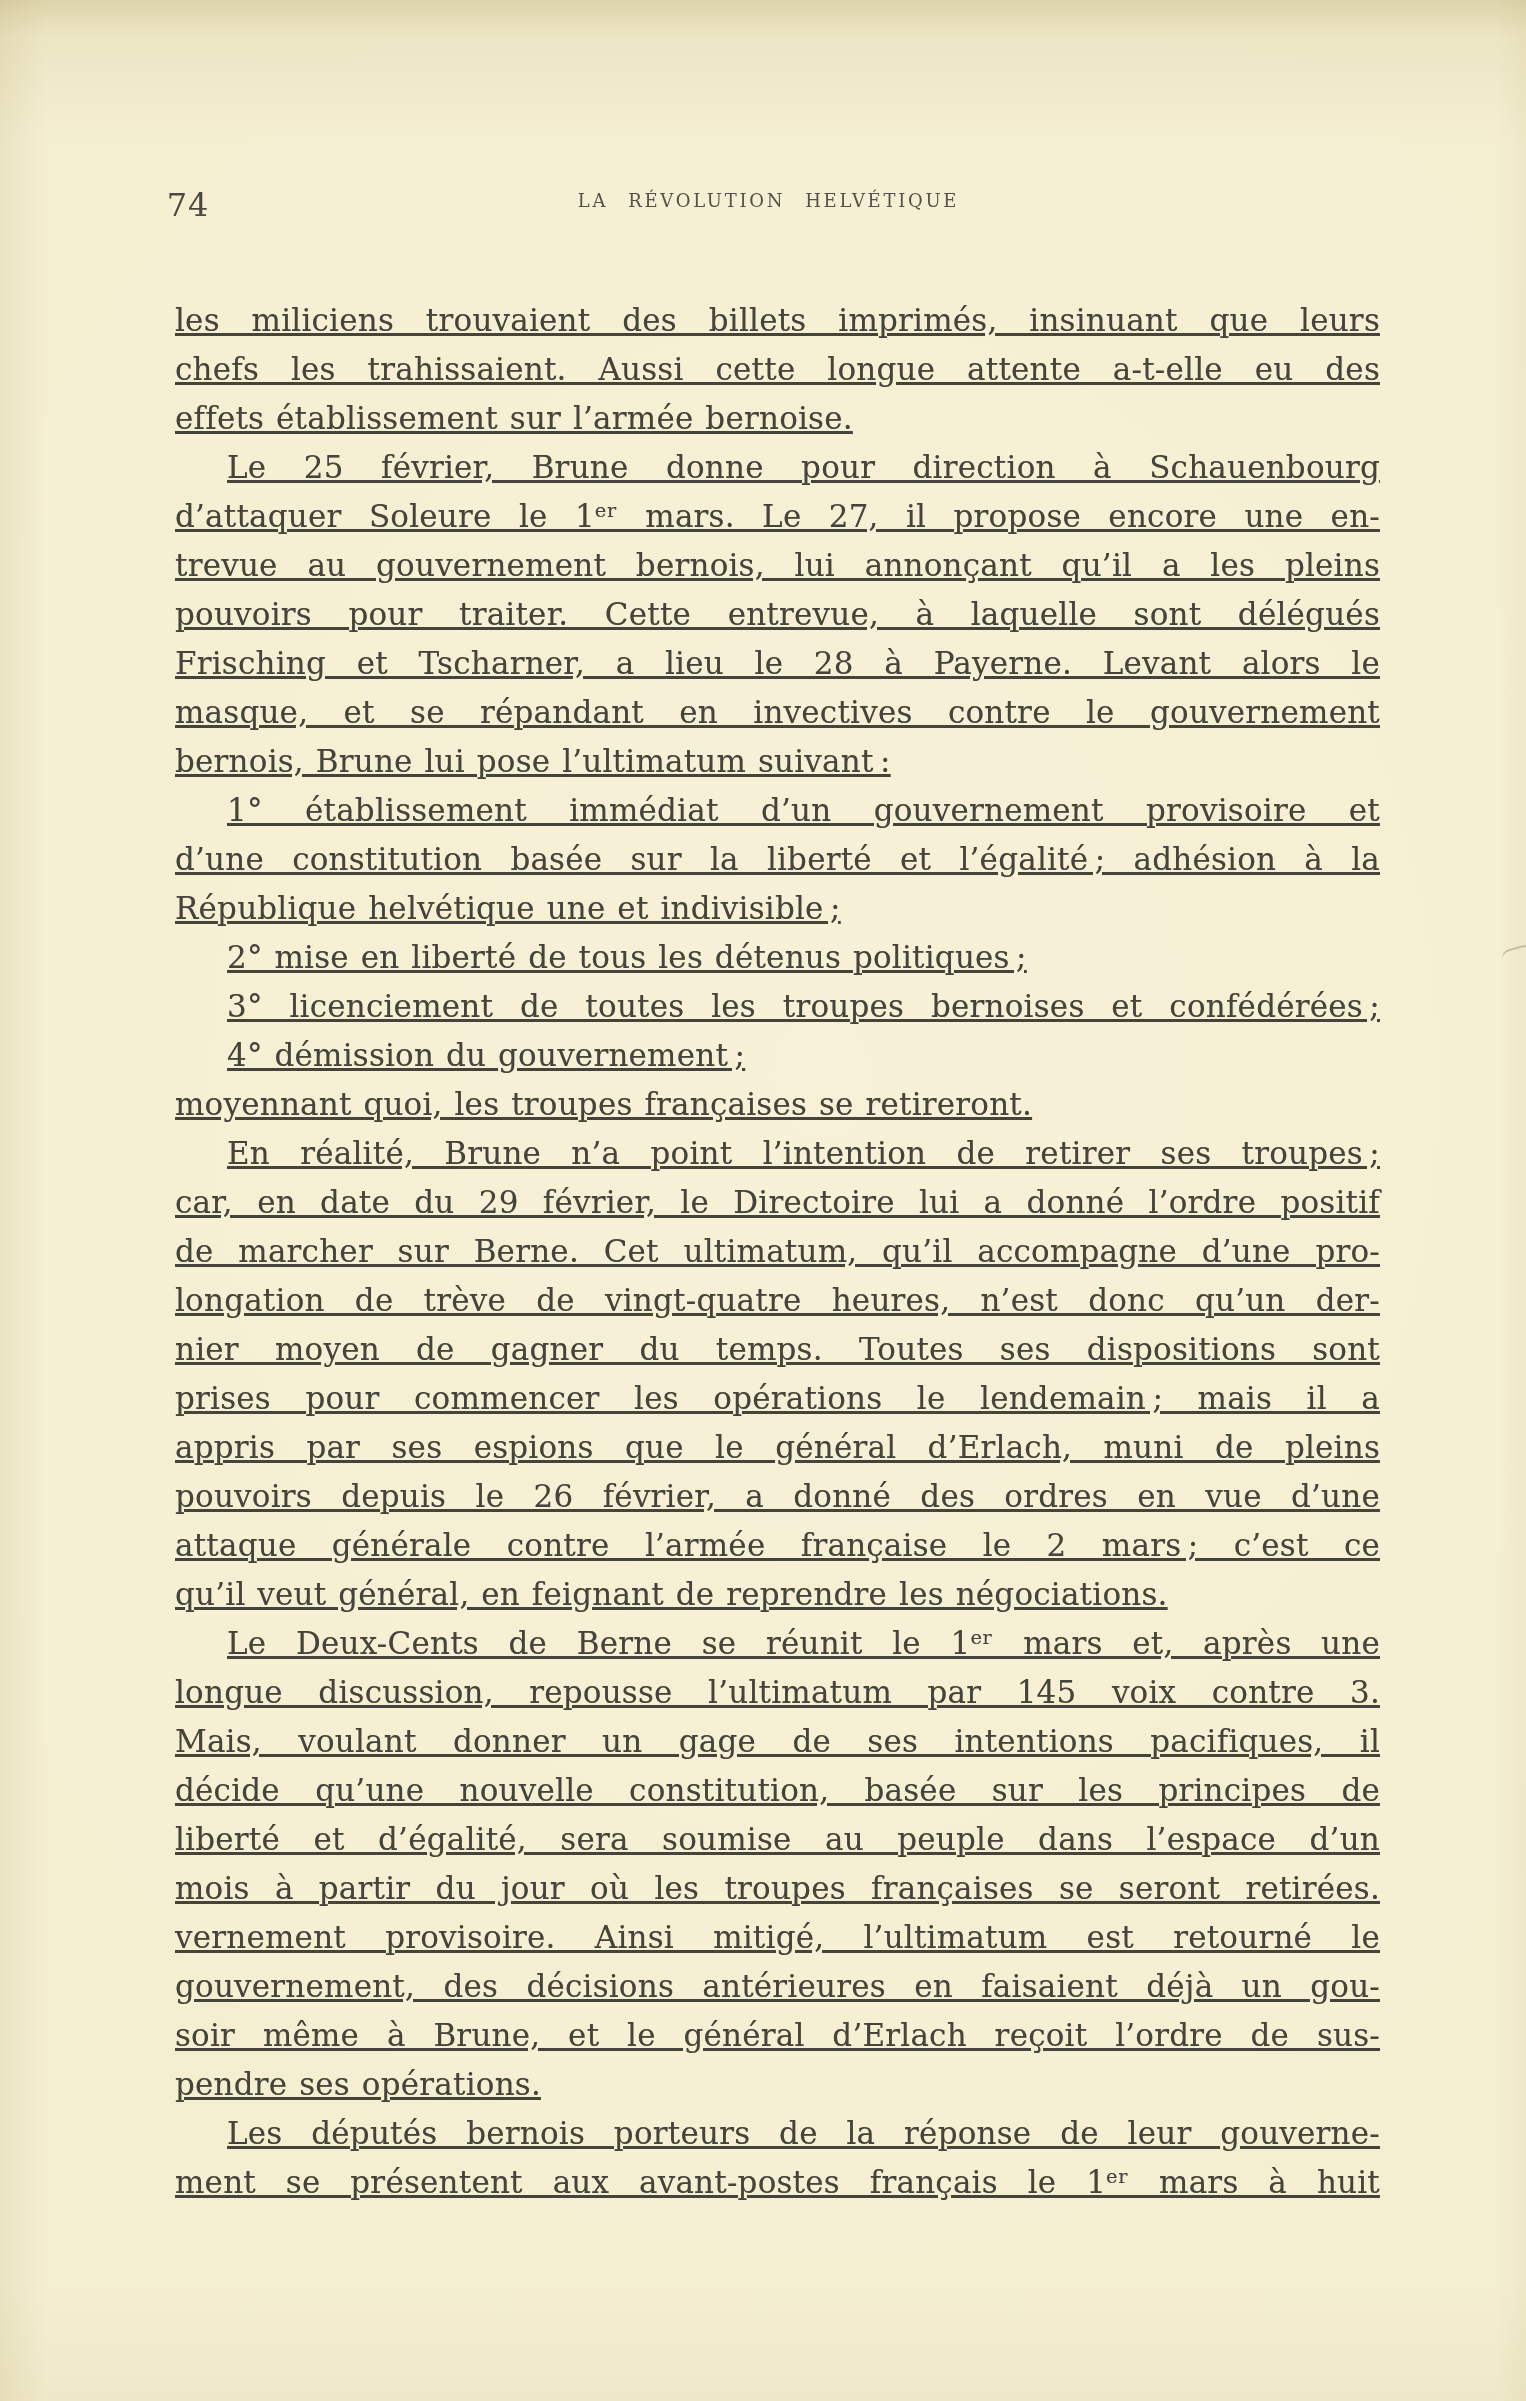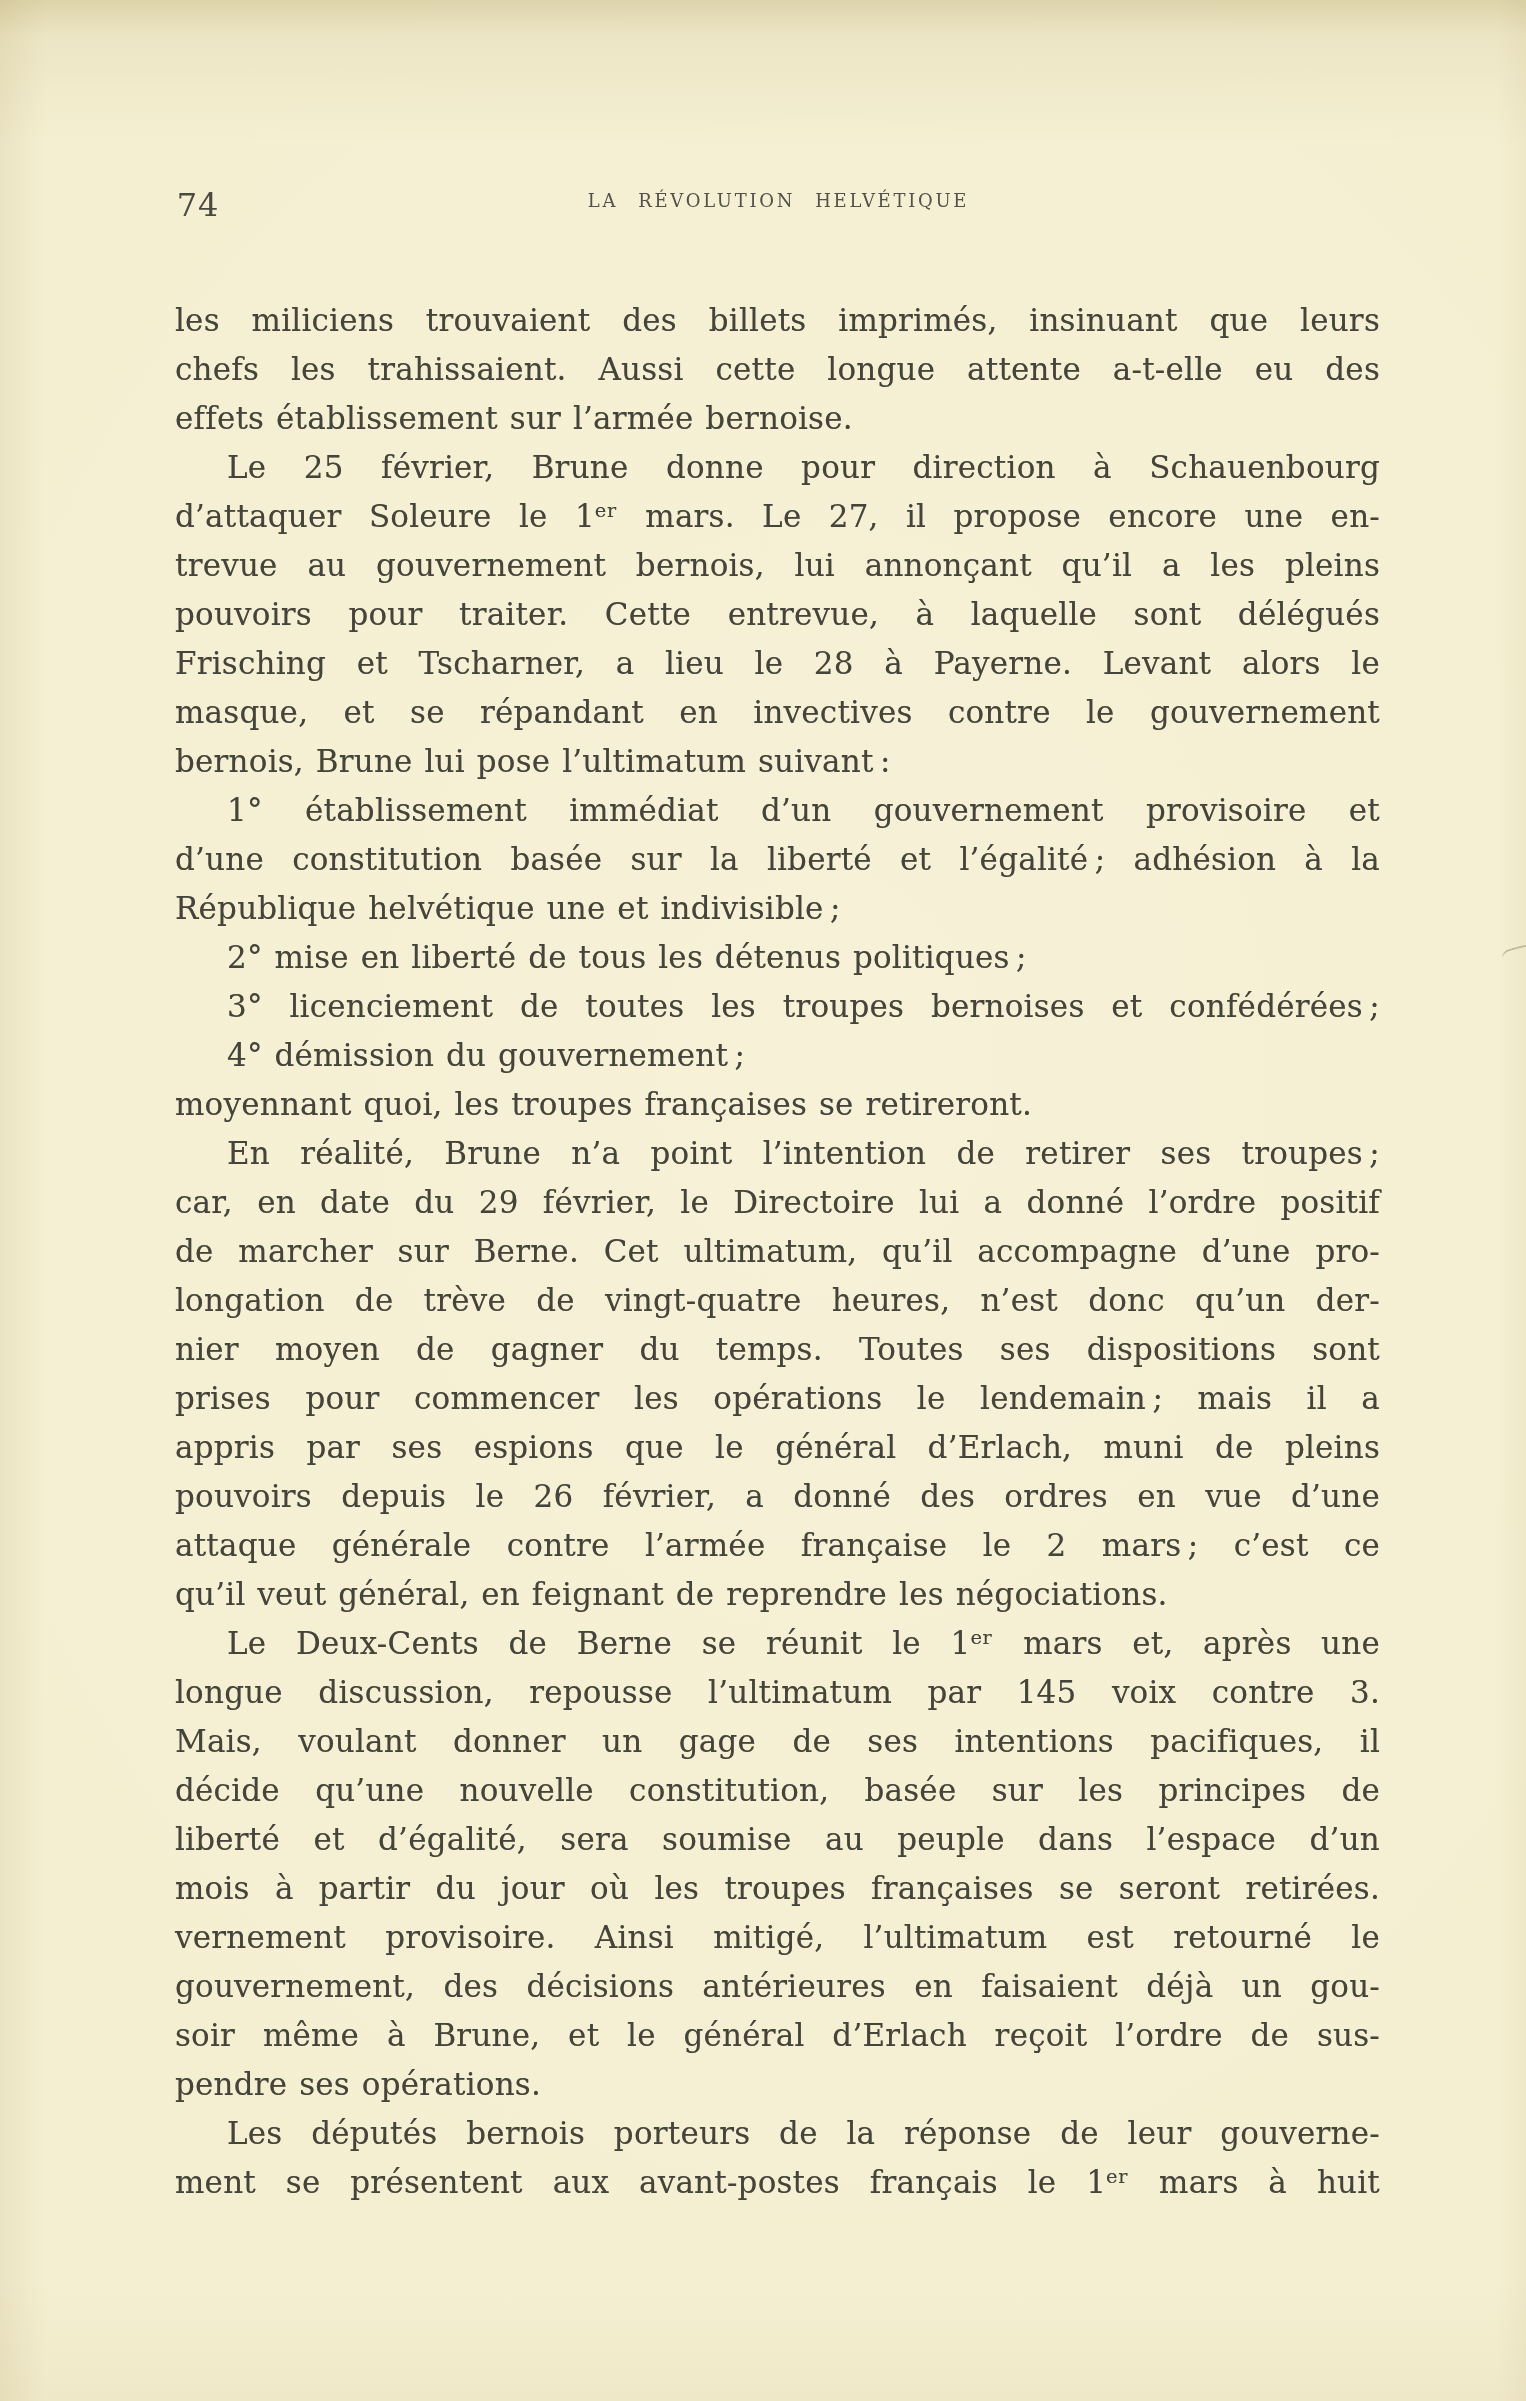--- a/index.html
+++ b/index.html
@@ -16,40 +16,41 @@
     background-image:
       linear-gradient(180deg, rgba(160,140,70,.28) 0%, rgba(160,140,70,.10) 1.5%, rgba(255,255,255,0) 6%),
       linear-gradient(90deg, rgba(160,140,70,.12) 0%, rgba(255,255,255,0) 3%),
       linear-gradient(270deg, rgba(160,140,70,.08) 0%, rgba(255,255,255,0) 2%),
       linear-gradient(0deg, rgba(160,140,70,.07) 0%, rgba(255,255,255,0) 5%),
       radial-gradient(95% 75% at 54% 45%, rgba(255,255,255,.12), rgba(255,255,255,0) 72%);
     color: var(--ink, #45443a);
   }
   .running-head {
     position: absolute;
-    left: 175px; top: 184px;
+    left: 165px; top: 184px;
     width: 1207px; height: 47px;
   }
   .page-num {
     position: absolute; left: 1.8px; top: 1.8px;
     font-size: 32px; letter-spacing: 0.9px;
     color: #4b4a40;
   }
   .head-title {
     position: absolute; left: 0; right: 0; top: 6.3px;
     text-align: center;
     font-size: 18px;
     letter-spacing: 2.7px;
     word-spacing: 11.6px;
     color: #53524a;
   }
   .text-block {
     position: absolute;
     left: 175px; top: 296px;
     width: 1205px;
+    text-decoration: underline;
   }
   .line {
     height: 49px;
     line-height: 49px;
     font-size: 31px;
     word-spacing: 1.8px;
     letter-spacing: 0.2px;
     white-space: nowrap;
     text-align: justify;
     text-align-last: justify;

